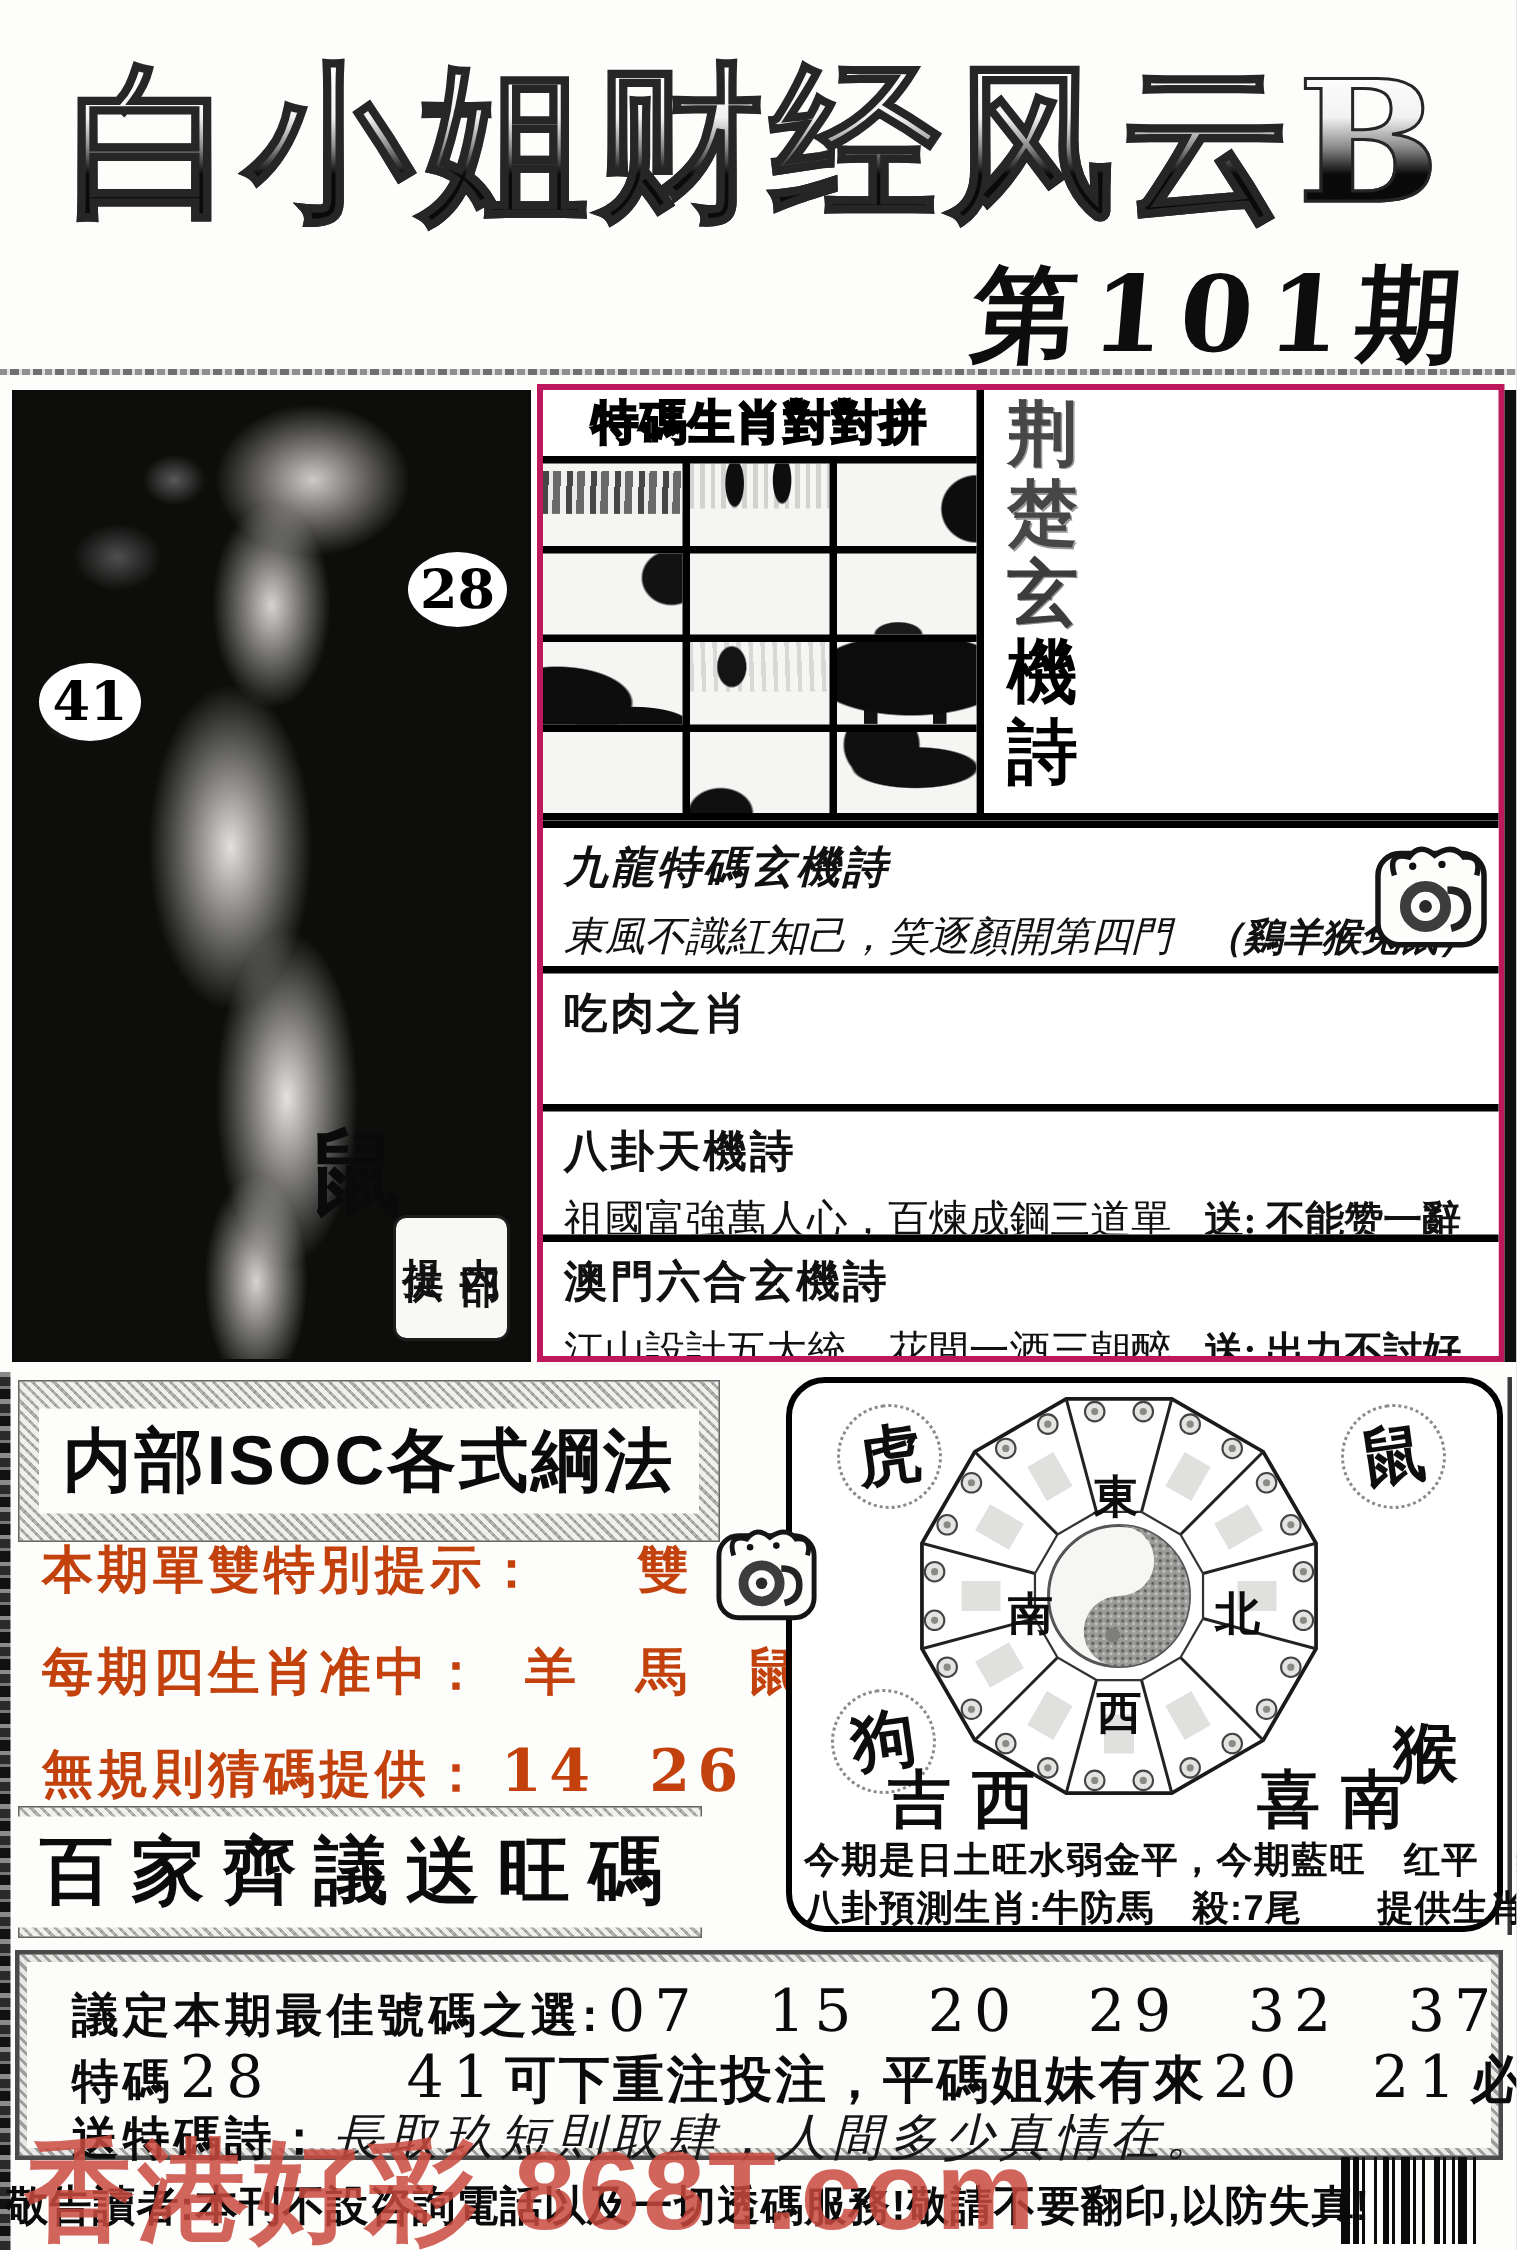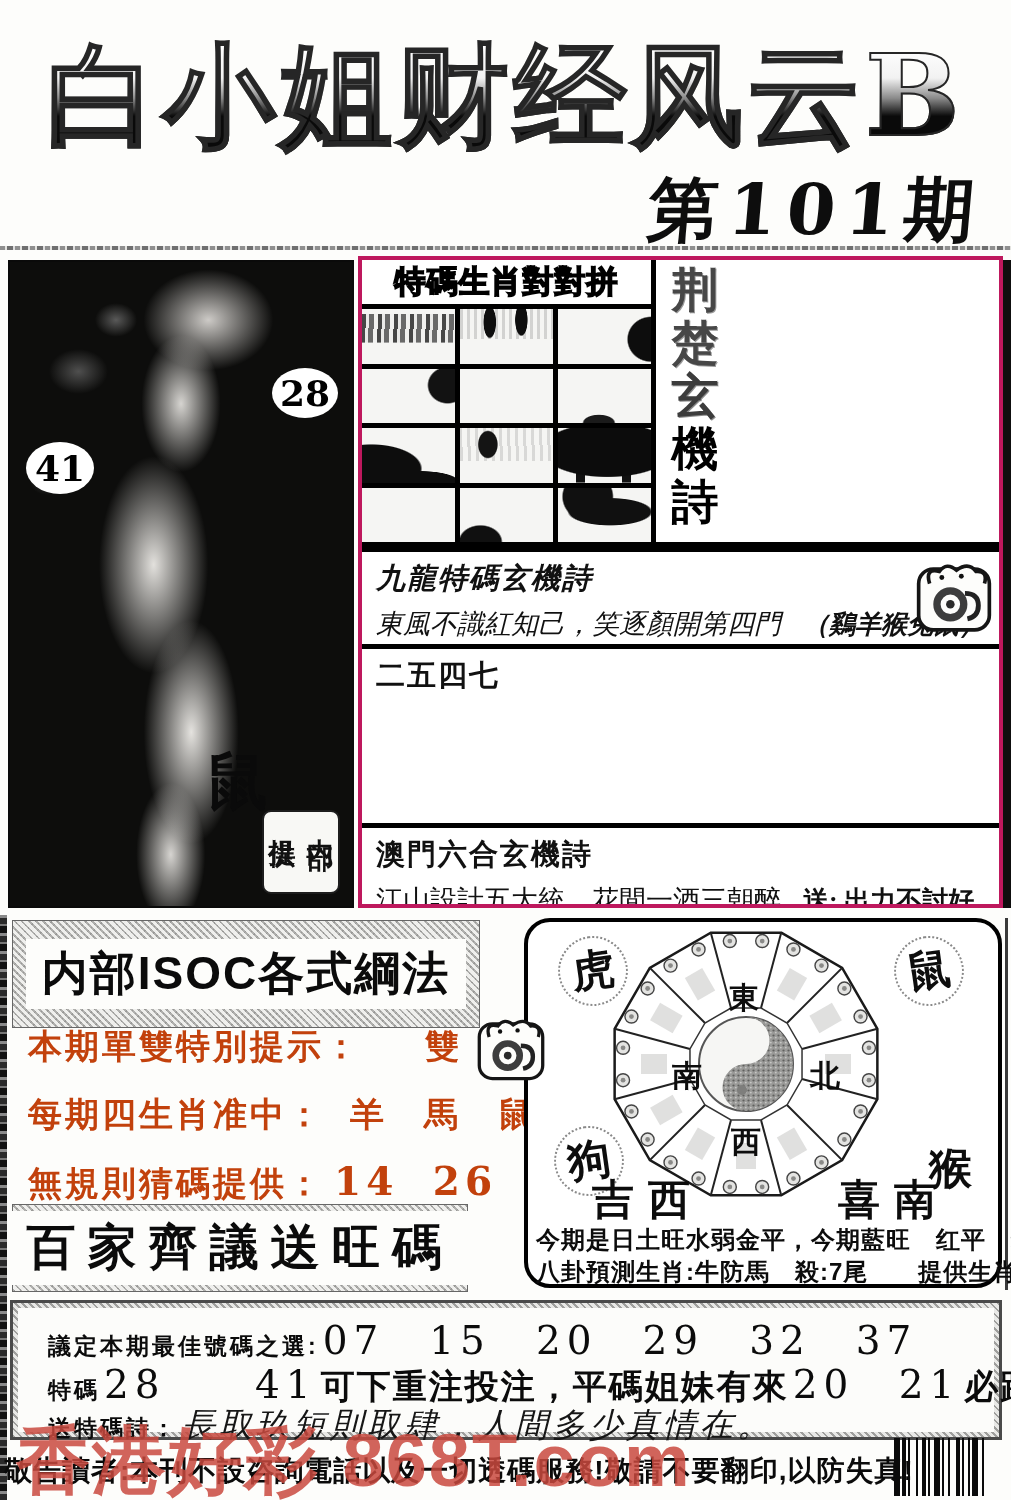--- a/index.html
+++ b/index.html
@@ -131,21 +131,21 @@
   .wheel-line{position:absolute;left:8px;right:8px;text-align:center;font-family:"Liberation Sans",sans-serif;
     font-weight:bold;font-size:24px;letter-spacing:1px;white-space:nowrap;color:#0c0c0c;}
   .wl1{top:302px;} .wl2{top:334px;}
 
   
   .numbox{left:10px;top:1300px;width:992px;height:140px;border:3px solid #4a4a4a;padding:5px;
     background:#cfcfcb;background-image:repeating-linear-gradient(45deg,rgba(100,100,100,.45) 0 2px,rgba(235,235,233,.9) 2px 5px);}
   .numbox-inner{position:relative;width:100%;height:100%;background:#fcfcfa;box-sizing:border-box;padding:2px 28px;}
   .nline{position:absolute;left:30px;white-space:nowrap;}
   .nl1{top:6px;} .nl2{top:50px;} .nl3{top:95px;}
-  .nlabel{font-family:"Liberation Sans",sans-serif;font-weight:bold;font-size:23px;letter-spacing:3px;color:#0b0b0b;}
+  .nlabel{font-family:"Liberation Sans",sans-serif;font-weight:bold;font-size:31px;letter-spacing:3px;color:#0b0b0b;}
   .nnums{font-family:"DejaVu Serif",serif;font-size:39px;letter-spacing:6px;word-spacing:26px;color:#0b0b0b;}
   .ntext{font-family:"Liberation Sans",sans-serif;font-weight:bold;font-size:34px;letter-spacing:2px;color:#0b0b0b;}
   .nl3 .hand{font-family:"DejaVu Serif",serif;font-style:italic;font-size:33px;letter-spacing:4px;color:#161616;}
 
   
   .notice{left:4px;top:1452px;font-family:"Liberation Sans",sans-serif;font-weight:bold;font-size:28px;
     letter-spacing:1px;white-space:nowrap;color:#0a0a0a;}
   .barcode{left:894px;top:1438px;width:112px;height:58px;}
   .watermark{left:16px;top:1412px;font-family:"Liberation Sans",sans-serif;font-weight:bold;font-size:74px;
     letter-spacing:2px;white-space:nowrap;z-index:9;color:rgba(201,73,62,.85);}
@@ -208,21 +208,27 @@
         <rect x="3" y="9" width="58" height="50" rx="12" fill="#fdfdfb" stroke="#151515" stroke-width="3"></rect>
         <path d="M12 21 Q8 8 20 11 Q26 3 34 10 Q44 3 50 11 Q60 10 57 21" fill="#fdfdfb" stroke="#151515" stroke-width="3"></path>
         <circle cx="29" cy="38" r="11" fill="none" stroke="#3d3d3d" stroke-width="6"></circle>
         <circle cx="29" cy="38" r="3.5" fill="#2a2a2a"></circle>
         <path d="M41 29 q11 0 11 10 q0 9 -9 11" fill="none" stroke="#222" stroke-width="4"></path>
         <circle cx="22" cy="16" r="2" fill="#111"></circle>
           <circle cx="38" cy="15" r="2" fill="#111"></circle>
       </svg>
     </div>
     <div class="poemrow pr2">
-      <div class="poem-title">二五四七</div>
+      <div class="poem-title">吃肉之肖</div>
+    </div>
+    <div class="poemrow pr3">
+      <div class="poem-title">八卦天機詩</div>
+      <div class="poem-line">
+        <span>祖國富強萬人心，百煉成鋼三道單</span><span class="poem-hint">送: 不能赞一辭</span>
+      </div>
     </div>
     <div class="poemrow pr4">
       <div class="poem-title">澳門六合玄機詩</div>
       <div class="poem-line">
         <span>江山設計五大統，花間一酒三朝醉</span><span class="poem-hint">送: 出力不討好</span>
       </div>
     </div>
   </div>
 
   <div class="abs edge-right-main"></div>

